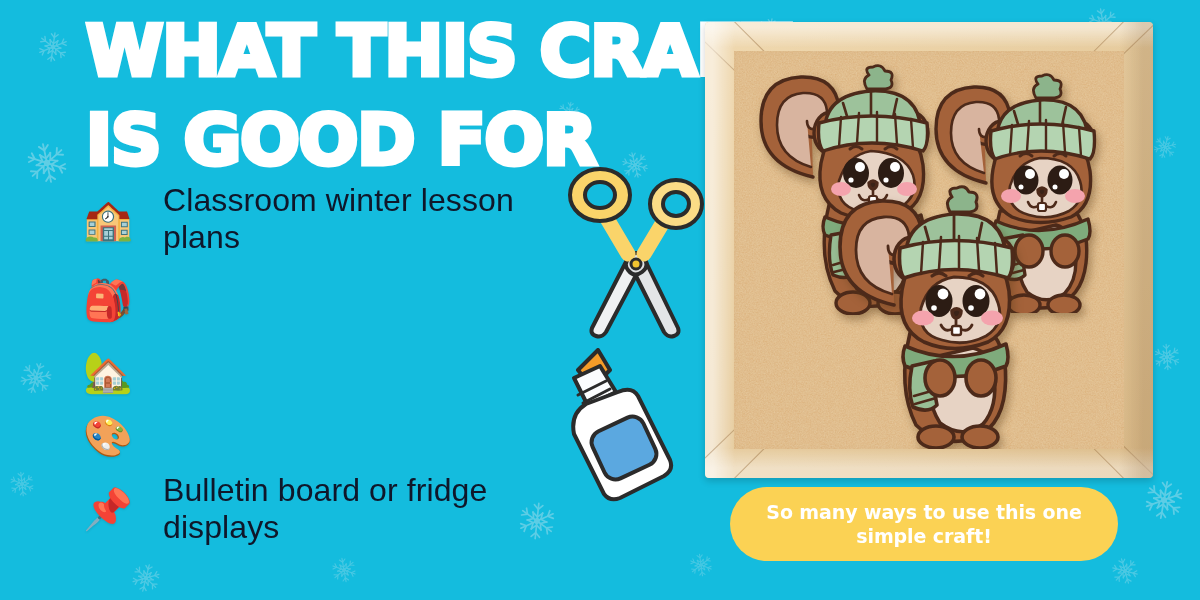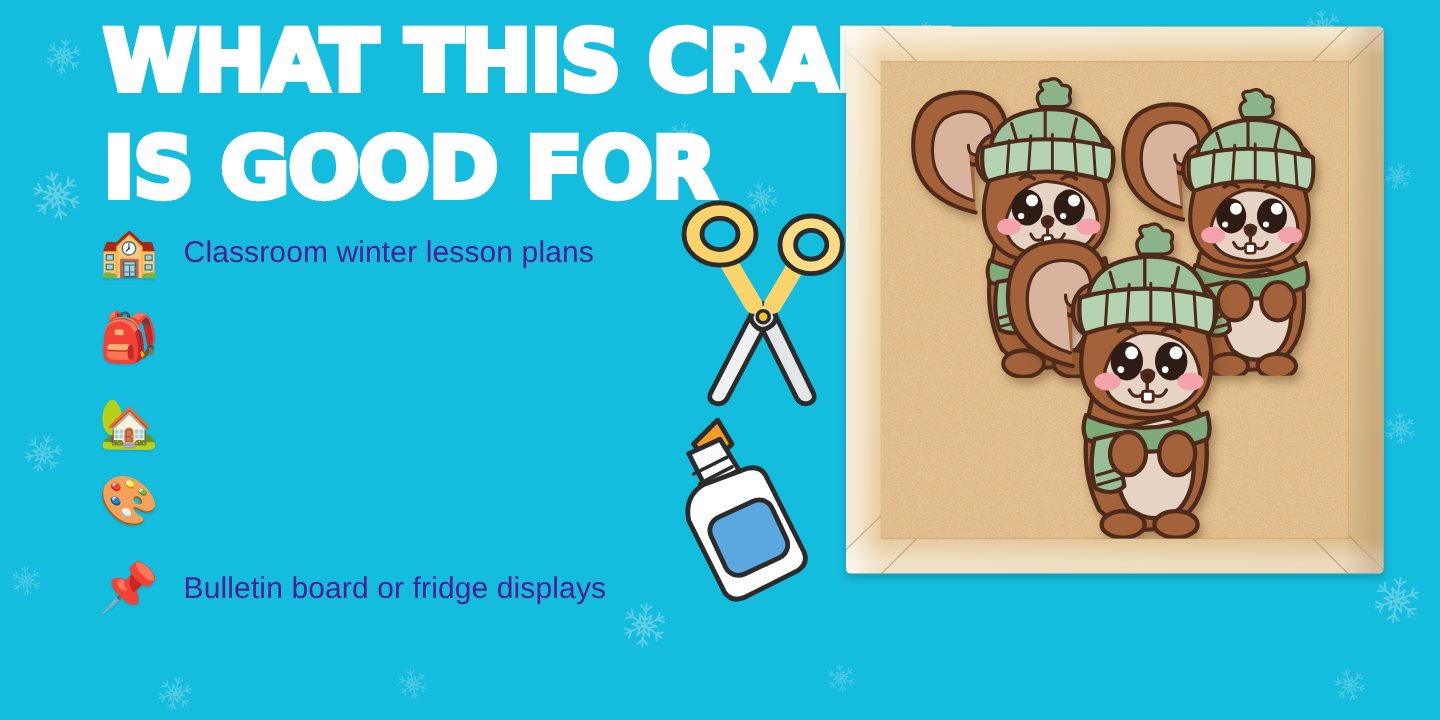--- a/index.html
+++ b/index.html
@@ -39,23 +39,23 @@
   .benefits { position:absolute; left:82px; top:182px; width:560px; }
   .b-row { display:flex; align-items:center; min-height:56px; margin-bottom:8px; }
   .b-row.tall { min-height:72px; }
   .b-ico {
     width:52px; min-width:52px; height:52px;
     font-size:40px; line-height:52px; text-align:center;
     font-family:"DejaVu Sans", sans-serif;
     filter: drop-shadow(0 1px 1px rgba(0,0,0,.12));
   }
   .b-txt {
-    margin-left:19px;
-    color:#4c1d95;
-    font-size:25px;
+    margin-left:29px;
+    color:#0f172a;
+    font-size:32px;
     line-height:1.16;
     letter-spacing:.1px;
     font-weight:400;
     max-width:420px;
   }
 
   
   .scissors { position:absolute; left:566px; top:160px; width:140px; height:180px; }
   .glue { position:absolute; left:552px; top:348px; width:130px; height:155px; }
   .scissors svg, .glue svg { display:block; width:100%; height:100%; }
@@ -815,14 +815,20 @@
             <path d="M78 185 Q73 209 79 226 Q94 233 103 224 Q98 203 100 180 Z" fill="#98bf95"></path>
             <path d="M80 215 L101 209 M81 223 L102 217" fill="none" stroke-width="2.5"></path>
             <ellipse cx="106" cy="197" rx="15" ry="18" fill="#a4623a"></ellipse>
             <ellipse cx="147" cy="197" rx="15" ry="18" fill="#a4623a"></ellipse>
           </g>
         </svg>
       </div>
     </div>
   </div>
 
+  <div class="pill">
+    <div class="pill-txt">
+      <span>So many ways to use this one</span><br>
+      <span>simple craft!</span>
+    </div>
+  </div>
 
 </div>
 
 </body></html>

